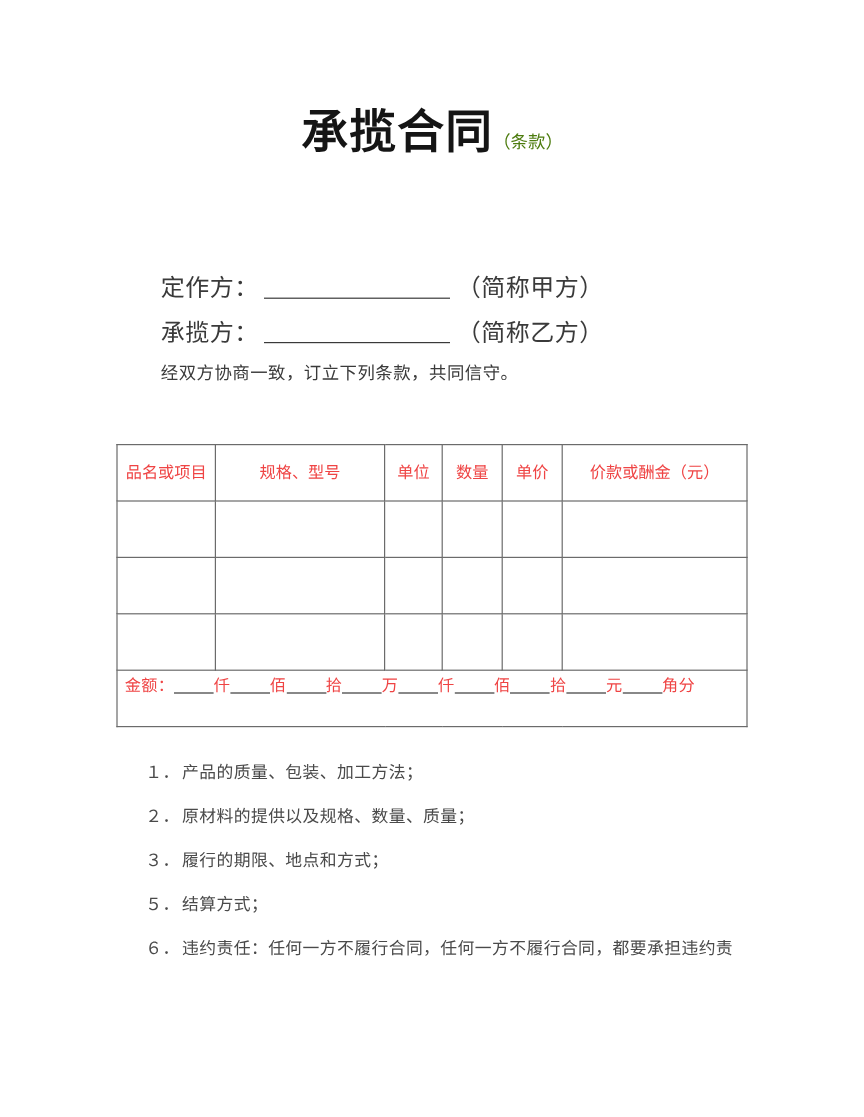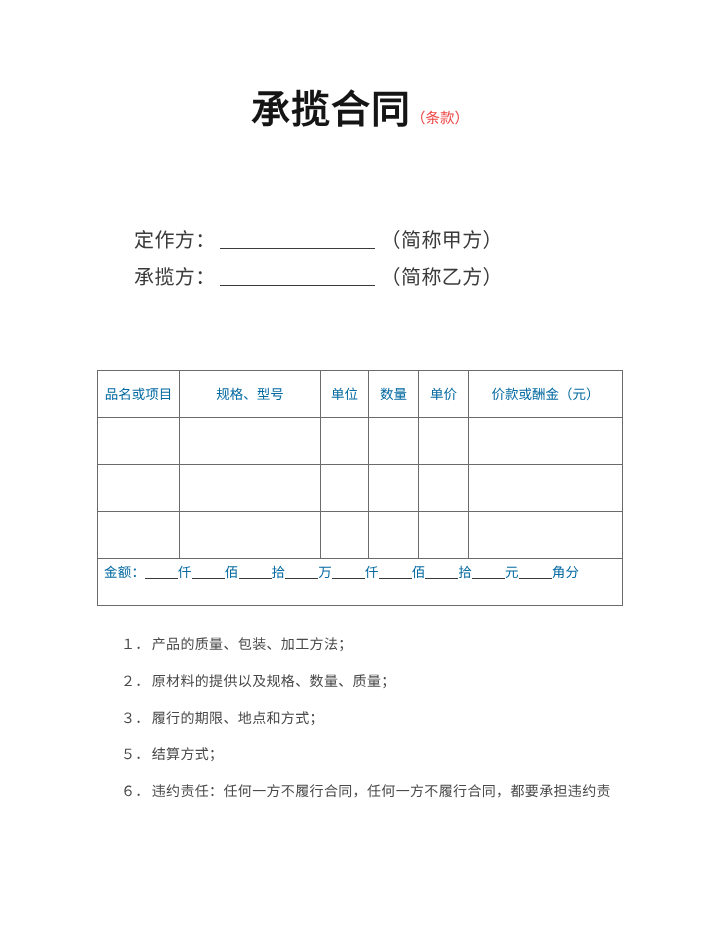--- a/index.html
+++ b/index.html
@@ -38,21 +38,21 @@
     font-size: 39px;
     font-weight: bold;
     letter-spacing: 1px;
     vertical-align: baseline;
   }
   .doc-title .title-sub {
     font-size: 14.5px;
     font-weight: normal;
     letter-spacing: 0px;
     vertical-align: baseline;
-    color: #ef4444;
+    color: #4d7c0f;
   }
 
   
   .party-line {
     position: absolute;
     left: 134px;
     font-size: 20px;
     letter-spacing: 0.4px;
     white-space: nowrap;
     color: #3a3a3a;
@@ -83,21 +83,21 @@
 
   
   .goods-table {
     position: absolute;
     left: 97px;
     top: 370px;
     width: 525px;
     border-collapse: collapse;
     table-layout: fixed;
     font-size: 13.5px;
-    color: #0369a1;
+    color: #ef4444;
   }
   .goods-table th,
   .goods-table td {
     border: 1px solid #6b6b6b;
     padding: 0;
     text-align: center;
     vertical-align: middle;
     font-weight: normal;
     line-height: 1.38;
   }
@@ -165,20 +165,21 @@
   </div>
 
   <div class="party-line p1">
     <span class="party-label">定作方：</span><span class="party-blank" title=""></span><span class="party-suffix">（简称甲方）</span>
   </div>
 
   <div class="party-line p2">
     <span class="party-label">承揽方：</span><span class="party-blank" title=""></span><span class="party-suffix">（简称乙方）</span>
   </div>
 
+  <div class="intro-line">经双方协商一致，订立下列条款，共同信守。</div>
 
   <table class="goods-table">
     <colgroup>
       <col class="col-name">
       <col class="col-spec">
       <col class="col-unit">
       <col class="col-qty">
       <col class="col-price">
       <col class="col-amount">
     </colgroup>

